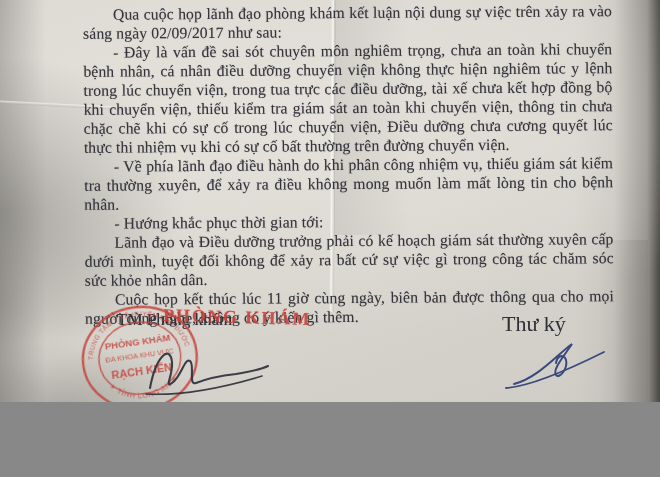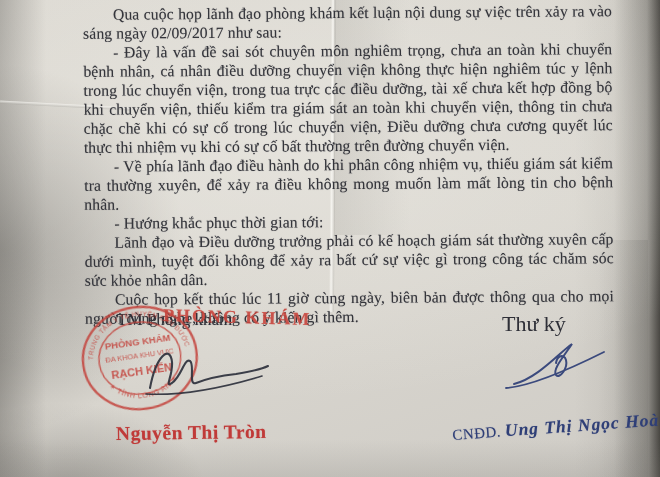--- a/index.html
+++ b/index.html
@@ -1,17 +1,17 @@
 <!DOCTYPE html>
 <html><head>
 <meta charset="utf-8">
 <style>
   html,body{margin:0;padding:0;background:#888;}
   .photo{
-    position:relative;width:660px;height:477px;overflow:hidden;
+    position:relative;width:660px;height:402px;overflow:hidden;
     font-family:"Liberation Serif","DejaVu Serif",serif;
     background:
       radial-gradient(130% 90% at 42% 30%, rgba(238,236,230,.55), transparent 60%),
       linear-gradient(to right, rgba(82,80,76,.40) 0, rgba(82,80,76,0) 7%),
       radial-gradient(40% 55% at 0% 52%, rgba(70,68,64,.48), transparent 70%),
       linear-gradient(to left, rgba(44,42,38,.80) 0, rgba(44,42,38,.30) 2%, rgba(44,42,38,0) 7%),
       linear-gradient(to left, rgba(120,118,112,.25) 0, transparent 13%),
       radial-gradient(30% 25% at 10% 102%, rgba(90,88,84,.35), transparent 70%),
       linear-gradient(160deg,#dcd9d2 0%,#d8d5ce 60%,#cfccc6 100%);
     text-decoration: underline;

